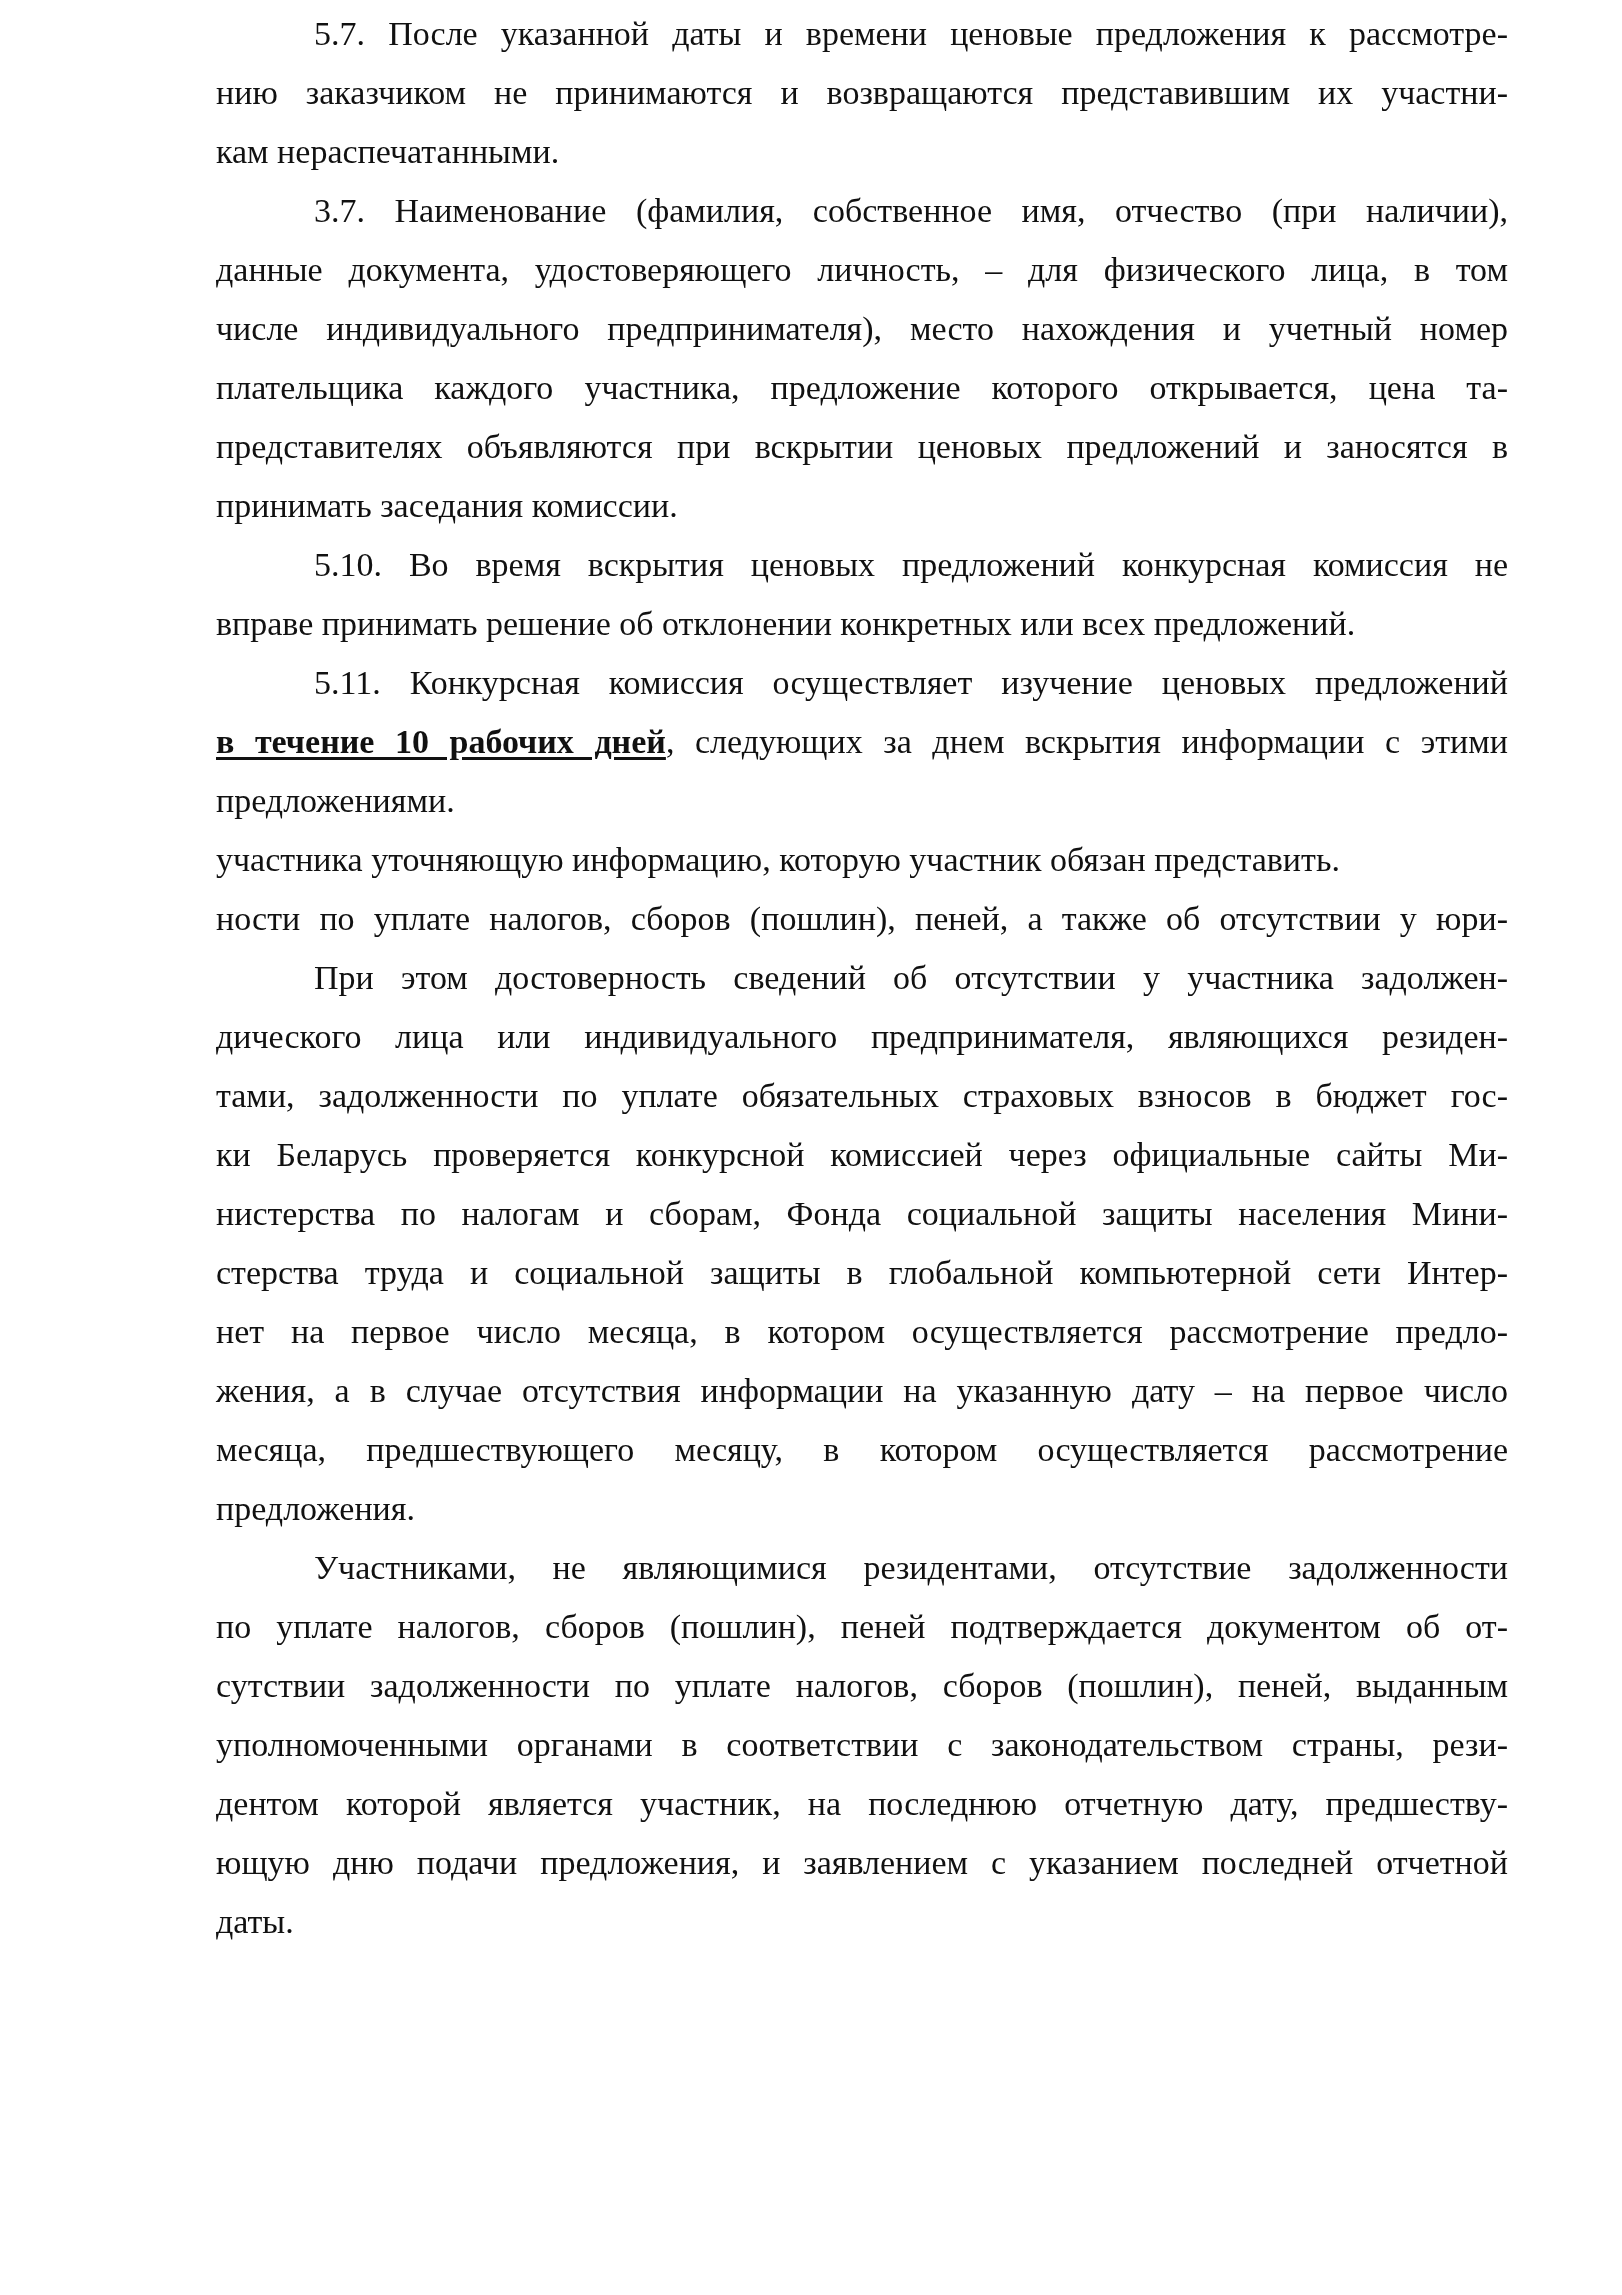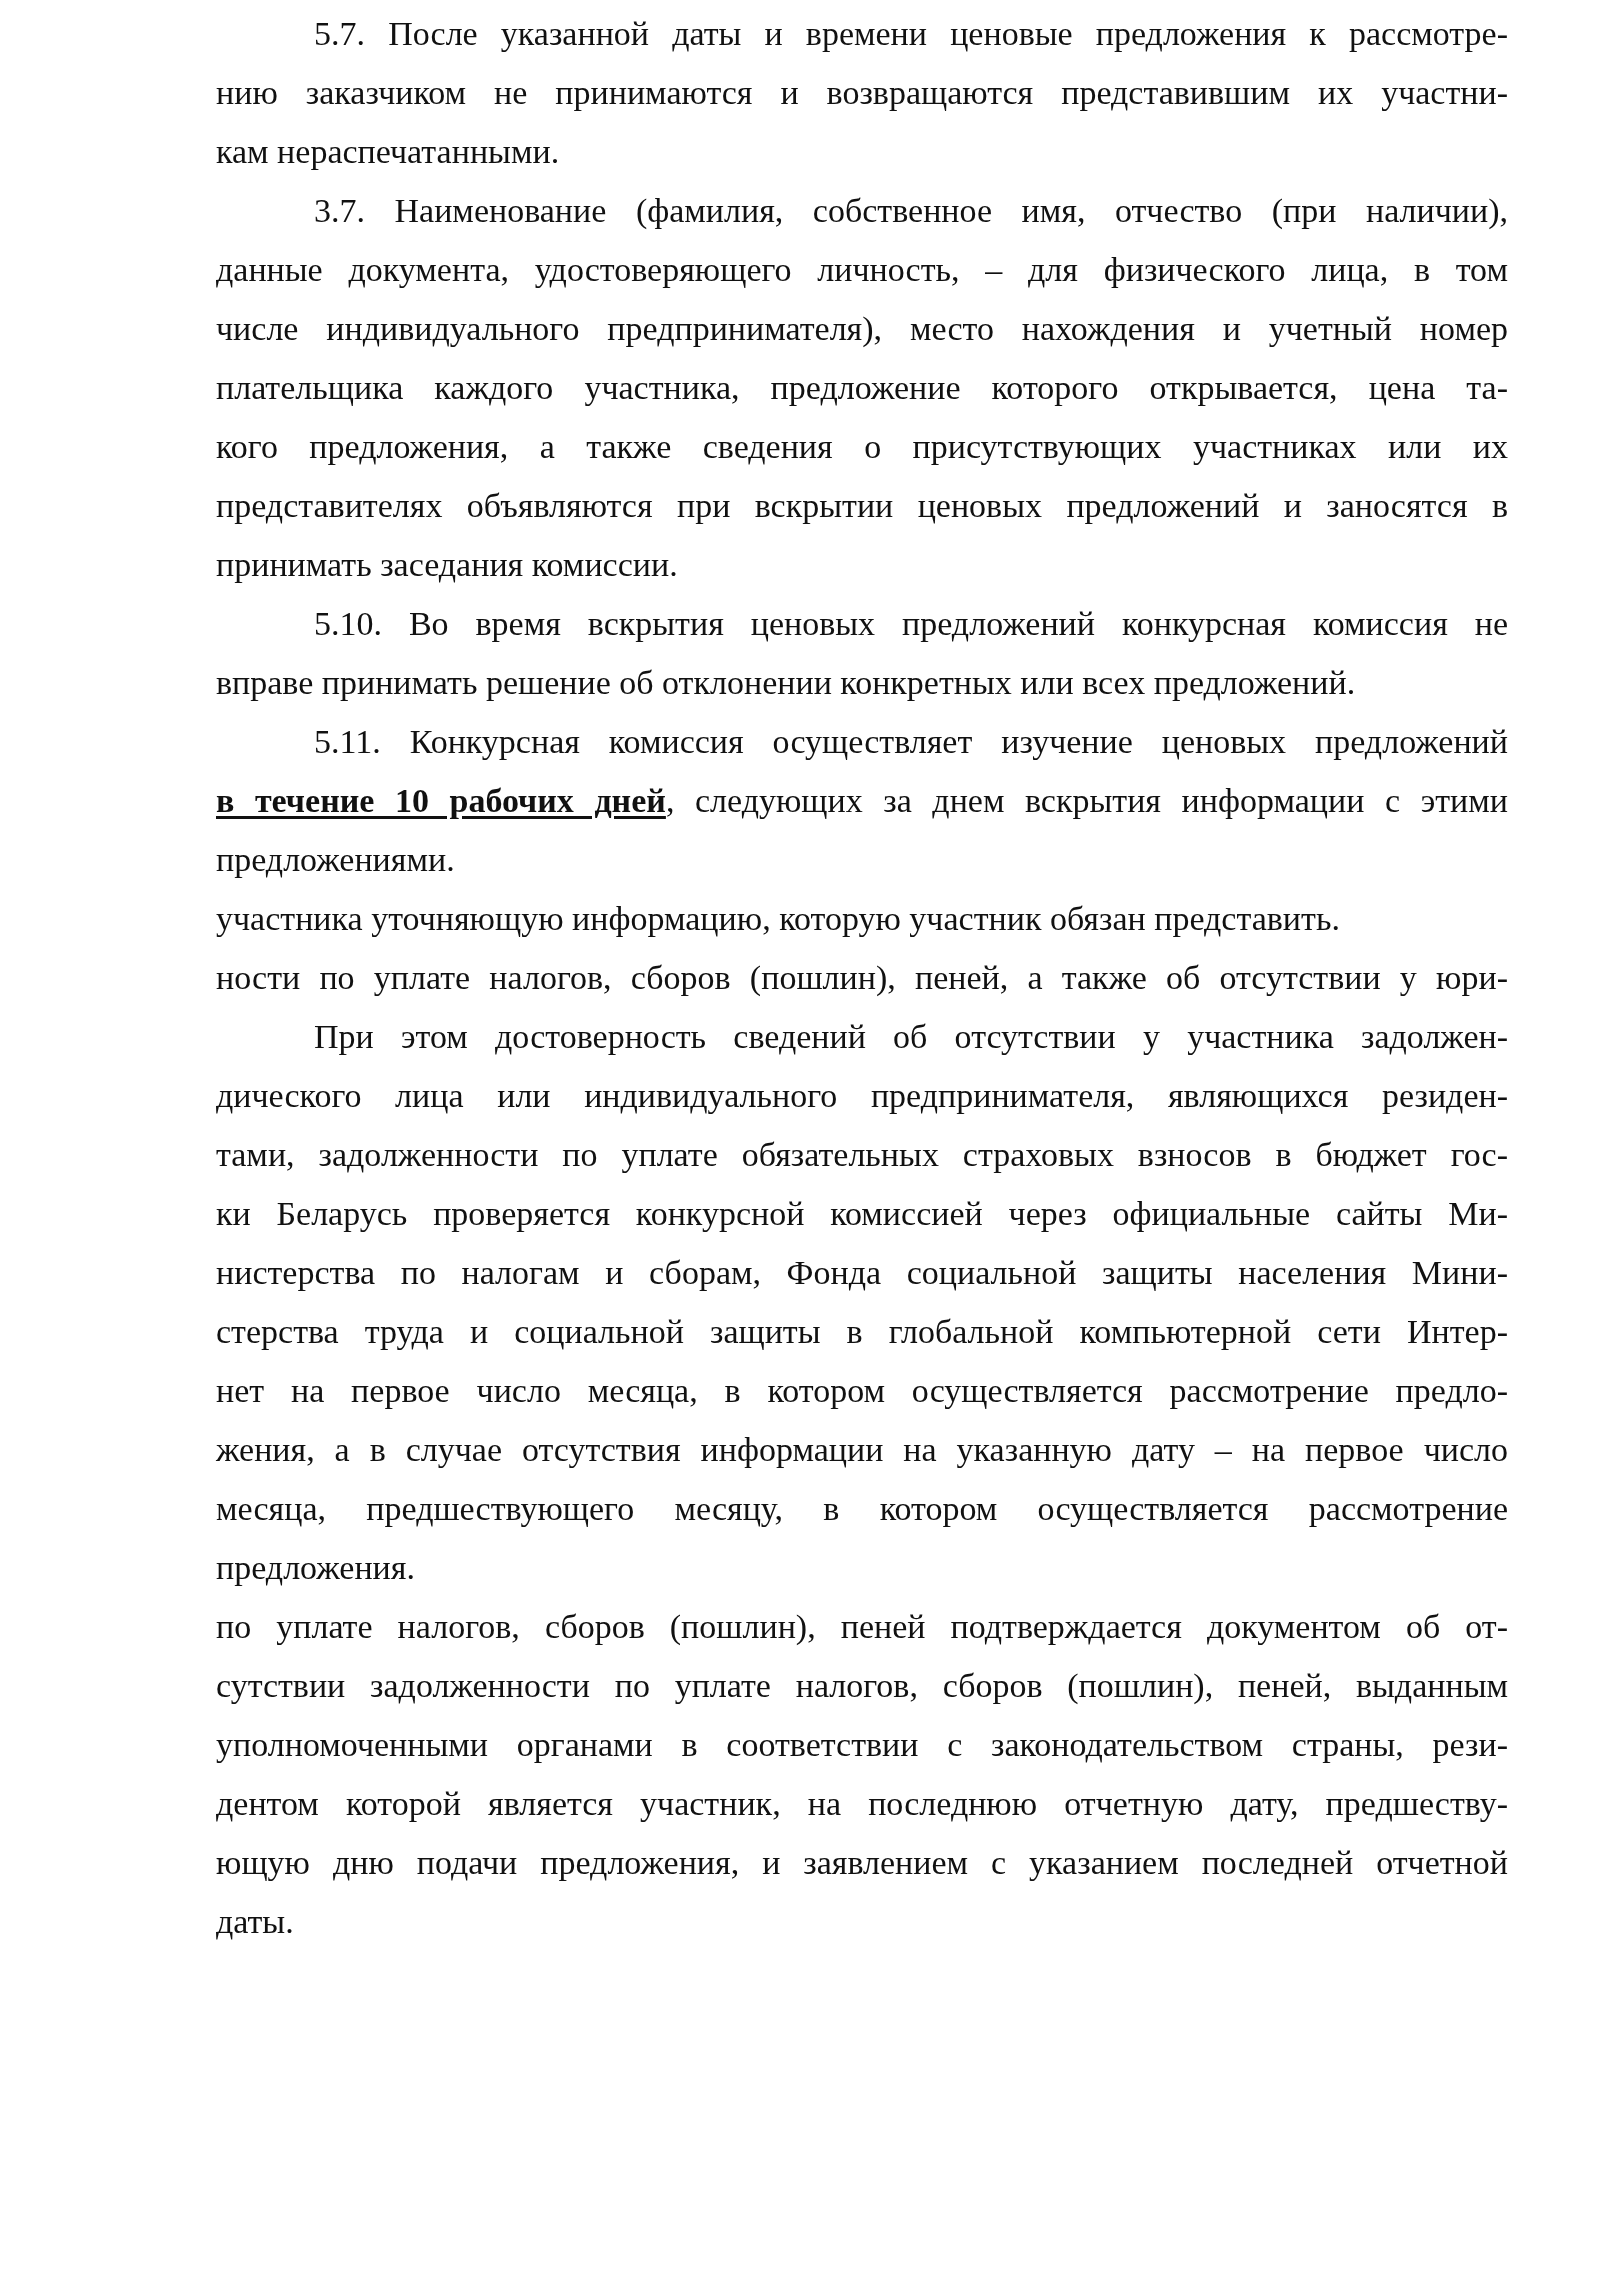--- a/index.html
+++ b/index.html
@@ -66,21 +66,20 @@
         <span class="jline">нию заказчиком не принимаются и возвращаются представившим их участни-</span>
         <span class="jline last">кам нераспечатанными.</span>
       </p>
 
 
     <p class="para">
         <span class="jline first">3.7. Наименование (фамилия, собственное имя, отчество (при наличии),</span>
         <span class="jline">данные документа, удостоверяющего личность, – для физического лица, в том</span>
         <span class="jline">числе индивидуального предпринимателя), место нахождения и учетный номер</span>
         <span class="jline">плательщика каждого участника, предложение которого открывается, цена та-</span>
-        <span class="jline">кого предложения, а также сведения о присутствующих участниках или их</span>
         <span class="jline">представителях объявляются при вскрытии ценовых предложений и заносятся в</span>
         <span class="jline last">принимать заседания комиссии.</span>
       </p>
 
     <p class="para">
         <span class="jline first">5.10. Во время вскрытия ценовых предложений конкурсная комиссия не</span>
         <span class="jline last">вправе принимать решение об отклонении конкретных или всех предложений.</span>
       </p>
 
     <p class="para">
@@ -101,20 +100,21 @@
         <span class="jline">ки Беларусь проверяется конкурсной комиссией через официальные сайты Ми-</span>
         <span class="jline">нистерства по налогам и сборам, Фонда социальной защиты населения Мини-</span>
         <span class="jline">стерства труда и социальной защиты в глобальной компьютерной сети Интер-</span>
         <span class="jline">нет на первое число месяца, в котором осуществляется рассмотрение предло-</span>
         <span class="jline">жения, а в случае отсутствия информации на указанную дату – на первое число</span>
         <span class="jline">месяца, предшествующего месяцу, в котором осуществляется рассмотрение</span>
         <span class="jline last">предложения.</span>
       </p>
 
     <p class="para">
+        <span class="jline first">Участниками, не являющимися резидентами, отсутствие задолженности</span>
         <span class="jline">по уплате налогов, сборов (пошлин), пеней подтверждается документом об от-</span>
         <span class="jline">сутствии задолженности по уплате налогов, сборов (пошлин), пеней, выданным</span>
         <span class="jline">уполномоченными органами в соответствии с законодательством страны, рези-</span>
         <span class="jline">дентом которой является участник, на последнюю отчетную дату, предшеству-</span>
         <span class="jline">ющую дню подачи предложения, и заявлением с указанием последней отчетной</span>
         <span class="jline last">даты.</span>
       </p>
 
   </div>
 </div>

